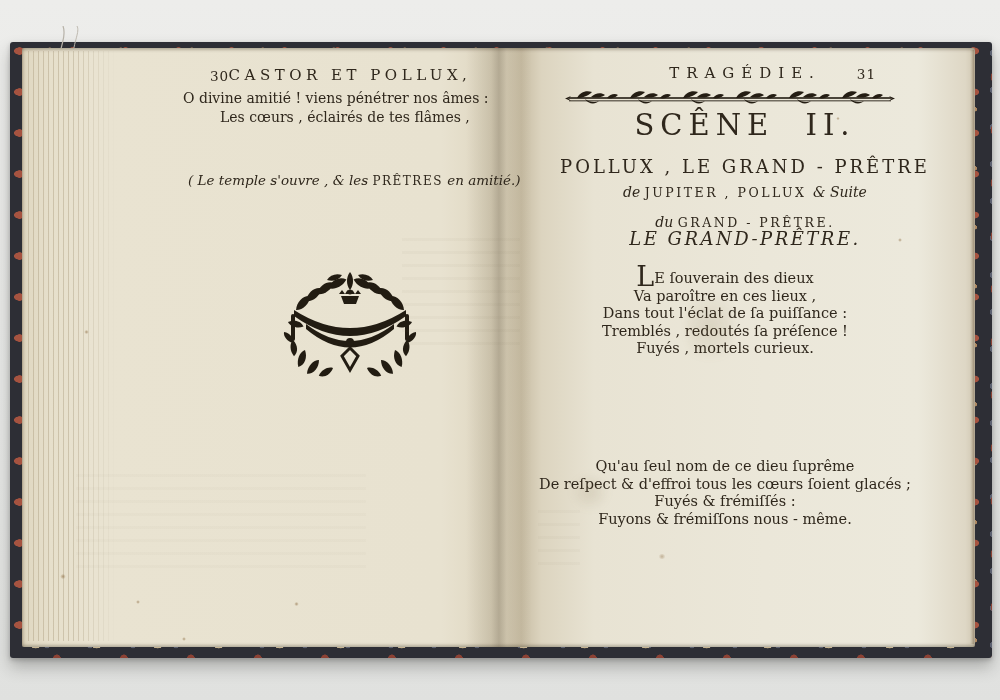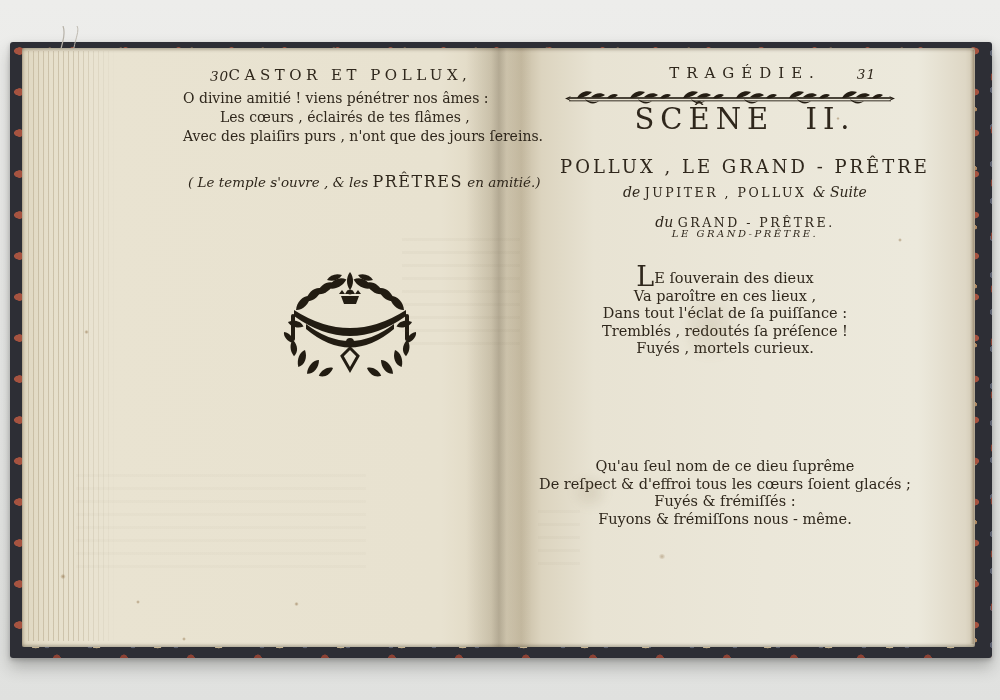--- a/index.html
+++ b/index.html
@@ -48,44 +48,44 @@
     background: linear-gradient(90deg, rgba(92,78,50,0), rgba(92,78,50,.16) 38%,
                 rgba(70,58,36,.28) 50%, rgba(92,78,50,.12) 62%, rgba(92,78,50,0));
   }
   .right-edge-line {
     position:absolute; right:1px; top:2px; bottom:3px; width:4px;
     background: linear-gradient(90deg, rgba(120,100,70,0), rgba(110,90,60,.38));
   }
   
   .abs { position:absolute; }
   .center { text-align:center; }
-  .folio { font-size:13.5px; letter-spacing:1px;font-style:italic; }
+  .folio { font-size:13.5px; letter-spacing:1px; }
   
   .lp-header { left:130px; top:24px; width:420px; font-size:15px; letter-spacing:4.5px; }
   .lp-folio  { position:absolute; left:70px; top:2px; }
   .lp-verse  { left:140px; top:47px; width:400px; font-size:14px; line-height:19px; }
   .lp-verse .vline { padding-left:33px; }
   .lp-verse .vline.indent { padding-left:70px; }
   .lp-stage  { left:140px; top:130px; width:400px; padding-left:38px;
                font-style:italic; font-size:13.5px; }
-  .lp-stage .sd-caps { font-style:normal; font-size:16px; letter-spacing:1.5px; }
+  .lp-stage .sd-caps { font-style:normal; font-size:12px; letter-spacing:1.5px; }
   .lp-closing{ left:140px; top:158px; width:400px; padding-left:34px; font-size:14px; }
   .lp-vignette { left:270px; top:228px; }
   
   .rp-header { left:520px; top:22px; width:430px; font-size:15px; letter-spacing:7px; }
   .rp-folio  { position:absolute; right:84px; top:2px; letter-spacing:1px; }
   .rp-band   { left:555px; top:49px; }
-  .rp-scene  { left:520px; top:60px; width:430px; font-size:29px; letter-spacing:6px;
+  .rp-scene  { left:520px; top:66px; width:430px; font-size:29px; letter-spacing:6px;
                word-spacing:16px; }
   .rp-cast   { left:520px; top:114px; width:430px; }
   .cast1 { font-size:18px; letter-spacing:3px; }
   .cast2 { margin-top:7px; font-size:14px; font-style:italic; }
   .cast2 .ccaps, .cast3 .ccaps { font-style:normal; font-size:12.5px; letter-spacing:2.5px; }
   .cast3 { margin-top:14px; font-size:14px; font-style:italic; }
-  .rp-speaker{ left:520px; top:186px; width:430px; font-style:italic; font-size:10px;
+  .rp-speaker{ left:520px; top:186px; width:430px; font-style:italic; font-size:18px;
                letter-spacing:2.5px; }
   .stanza { left:500px; width:430px; font-size:14.5px; line-height:17.5px; }
   .st1 { top:226px; } .st2 { top:332px; } .st3 { top:416px; }
   .dropcap { font-size:27px; line-height:17.5px; vertical-align:-3px; }
   
   .spot { position:absolute; border-radius:50%;
           background: radial-gradient(circle, rgba(130,95,50,.55), rgba(130,95,50,0) 72%); }
   .s1{left:74px;top:288px;width:5px;height:4px;}
   .s2{left:50px;top:532px;width:6px;height:5px;}
   .s3{left:126px;top:558px;width:4px;height:4px;}
@@ -123,21 +123,20 @@
     </div>
 
     <div class="abs lp-header center">
       <span class="folio lp-folio">30</span>
       <span>CASTOR ET POLLUX,</span>
     </div>
 
     <div class="abs lp-verse">
       <div class="vline">O divine amitié ! viens pénétrer nos âmes :</div>
       <div class="vline indent">Les cœurs , éclairés de tes flâmes ,</div>
-      <div class="vline">Avec des plaiſirs purs , n'ont que des jours ſereins.</div>
     </div>
 
     <div class="abs lp-stage">
       <span>( Le temple s'ouvre , &amp; les </span><span class="sd-caps">PRÊTRES</span><span> en amitié.)</span>
     </div>
 
 
     <svg class="abs lp-vignette" width="140" height="108" viewBox="0 0 140 108">
       <defs>
         <path id="vleaf" d="M0,0 C6,-7 15,-8 20,-3 C14,3 5,4 0,0 Z"></path>

